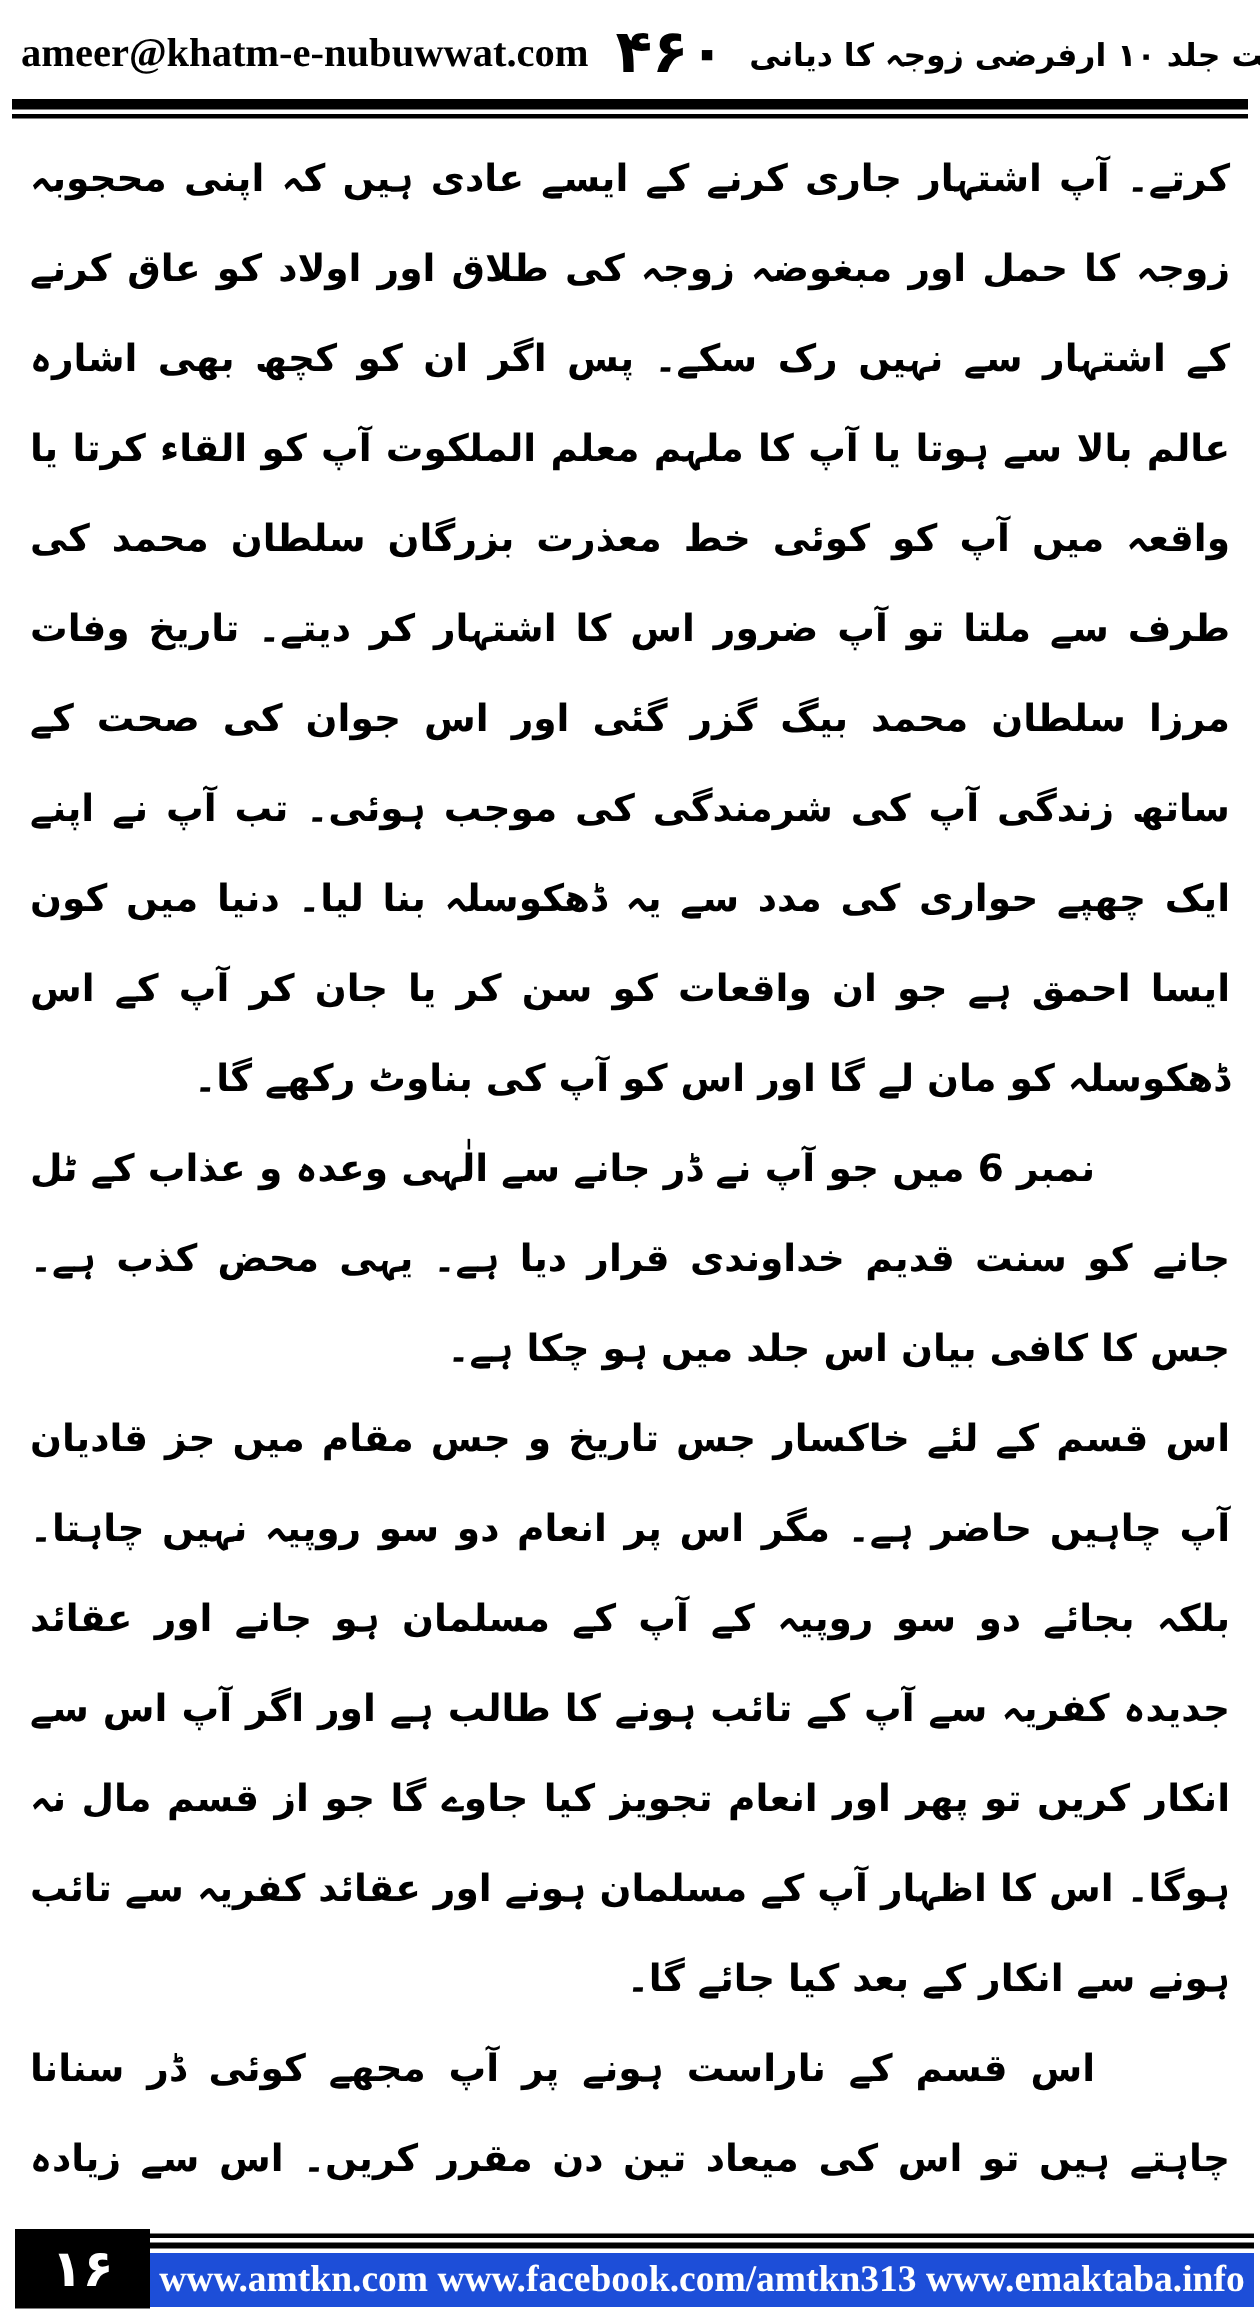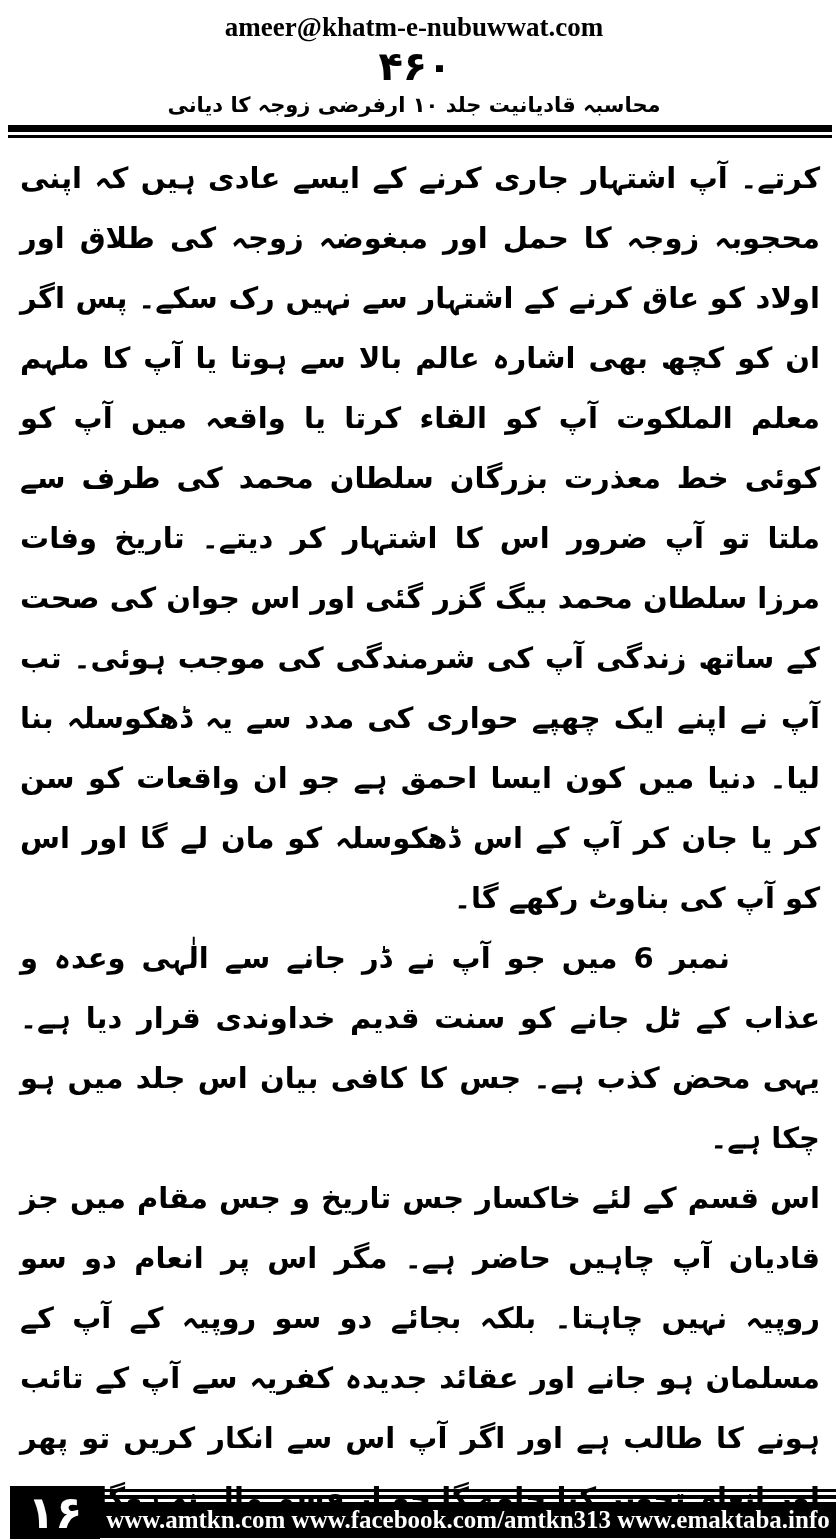--- a/index.html
+++ b/index.html
@@ -12,24 +12,23 @@
   .page {
     position: relative;
     width: 840px; height: 1540px;
     background: #fff;
     color: #000;
   }
 
   
   .header {
     display: flex;
-    flex-direction: column;
     align-items: center;
     justify-content: space-between;
-    padding: 12px 14px 2px 2px;
+    padding: 12px 14px 2px 14px;
     direction: ltr;
   }
   .header-email {
     font-family: "Liberation Serif", serif;
     font-weight: bold;
     font-size: 27px;
     letter-spacing: 0px;
     white-space: nowrap;
   }
   .header-pagenum {
@@ -62,21 +61,21 @@
     box-sizing: border-box;
     height: 1392px;
     overflow: hidden;
     padding: 10px 20px 0 20px;
     direction: rtl;
   }
   .para {
     margin: 0;
     font-family: "DejaVu Sans", sans-serif;
     font-weight: bold;
-    font-size: 29px;
+    font-size: 25px;
     line-height: 60px;
     text-align: justify;
     color: #000;
   }
   .para.indent { text-indent: 90px; }
 
   
   .footer {
     position: absolute;
     left: 0; right: 0; bottom: 0;
@@ -84,41 +83,41 @@
   }
   .footer-pagebox {
     position: absolute;
     left: 10px; bottom: 1px;
     width: 90px; height: 53px;
     background: #000;
     color: #fff;
     display: flex;
     align-items: center;
     justify-content: center;
-    font-size: 45px;
+    font-size: 34px;
     font-weight: bold;
     direction: rtl;
   }
   .footer-line-thin {
     position: absolute;
     left: 62px; right: 4px; bottom: 48px;
     height: 3px;
     background: #000;
   }
   .footer-line-mid {
     position: absolute;
     left: 62px; right: 4px; bottom: 41px;
     height: 4px;
     background: #000;
   }
   .footer-bar {
     position: absolute;
     left: 100px; right: 4px; bottom: 2px;
     height: 36px;
-    background: #000000;
+    background: #1d4ed8;
     color: #fff;
     display: flex;
     align-items: center;
     justify-content: center;
     font-family: "Liberation Serif", serif;
     font-weight: bold;
     font-size: 25px;
     white-space: nowrap;
   }
 </style>

